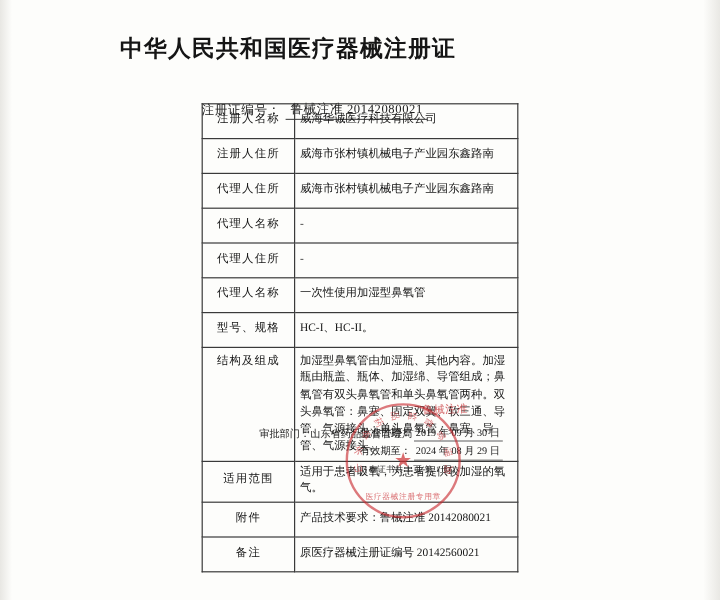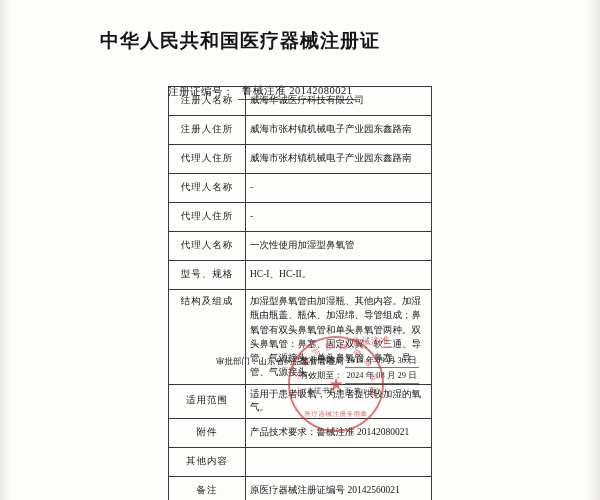--- a/index.html
+++ b/index.html
@@ -237,24 +237,20 @@
         <td class="key">结构及组成</td>
         <td class="val">加湿型鼻氧管由加湿瓶、其他内容。加湿瓶由瓶盖、瓶体、加湿绵、导管组成；鼻氧管有双头鼻氧管和单头鼻氧管两种。双头鼻氧管：鼻塞、固定双翼、软三通、导管、气源接头；单头鼻氧管：鼻塞、导管、气源接头。</td>
       </tr>
       <tr class="tall">
         <td class="key">适用范围</td>
         <td class="val">适用于患者吸氧，为患者提供较加湿的氧气。</td>
       </tr>
       <tr class="tall">
         <td class="key">附件</td>
         <td class="val">产品技术要求：鲁械注准 20142080021</td>
-      </tr>
-      <tr class="tall">
-        <td class="key">其他内容</td>
-        <td class="val"></td>
       </tr>
       <tr class="tall">
         <td class="key">备注</td>
         <td class="val">原医疗器械注册证编号 20142560021</td>
       </tr>
     </tbody>
   </table>
 
   <div class="approve-row">
     <span>审批部门：</span><span>山东省药品监督管理局</span>

